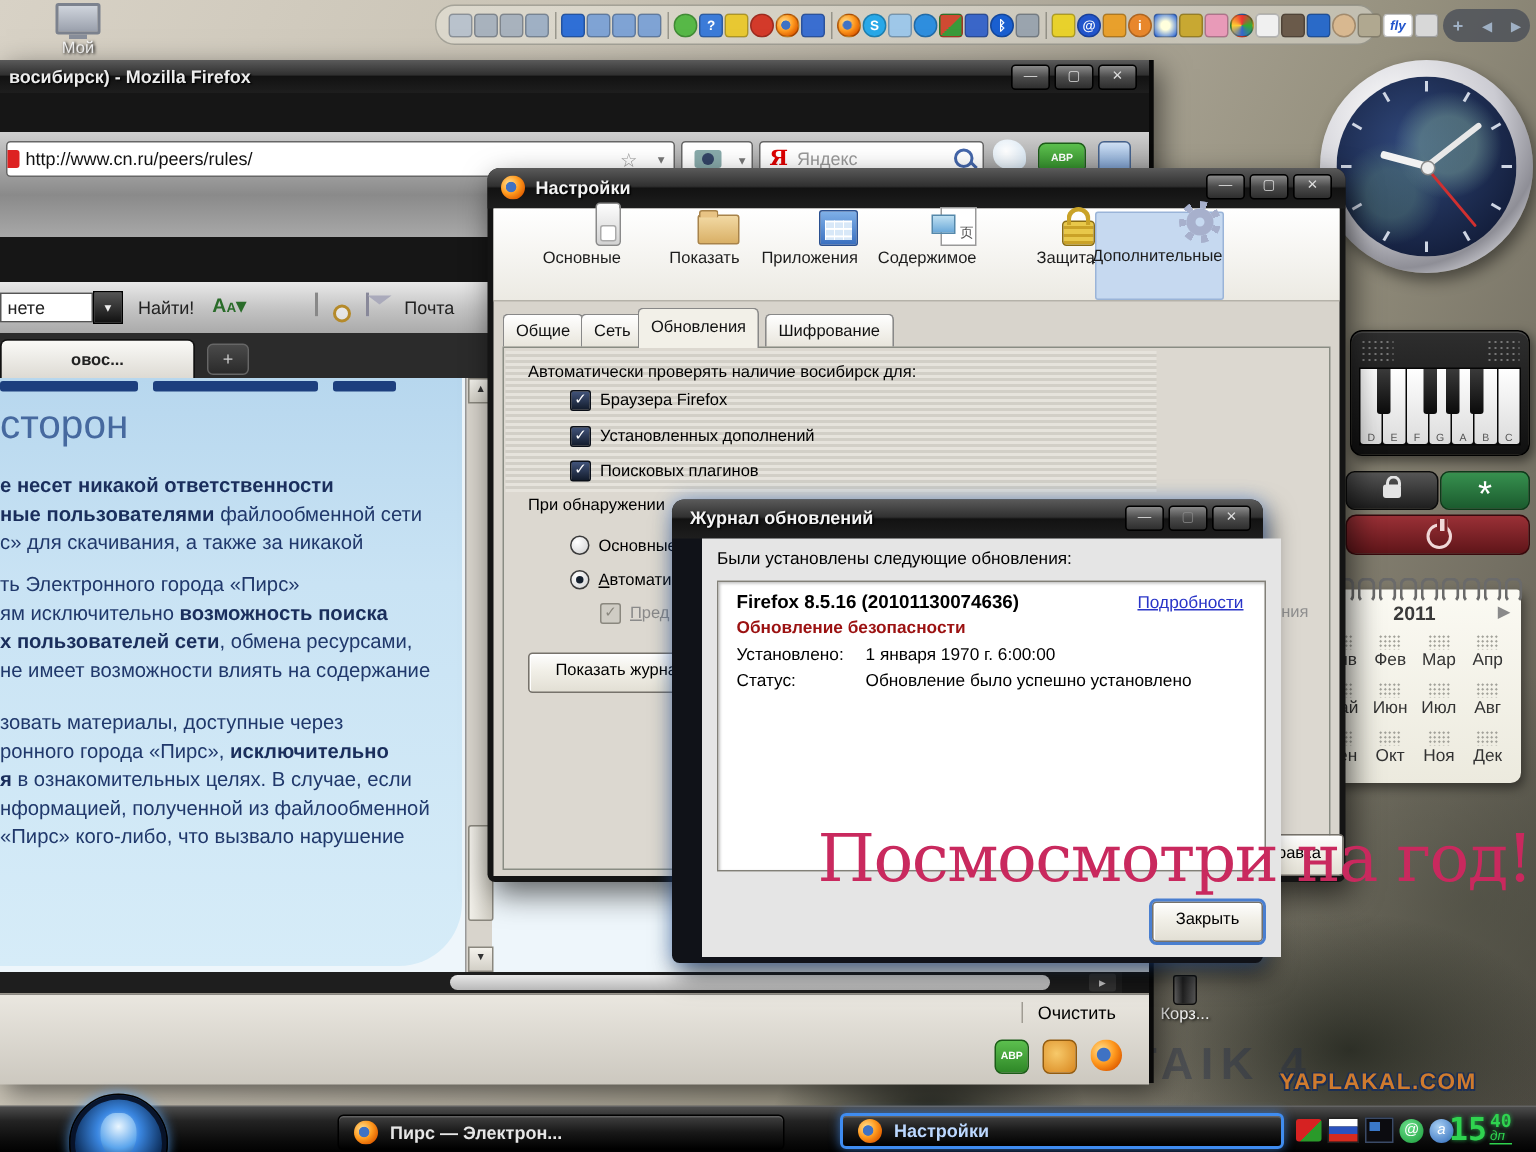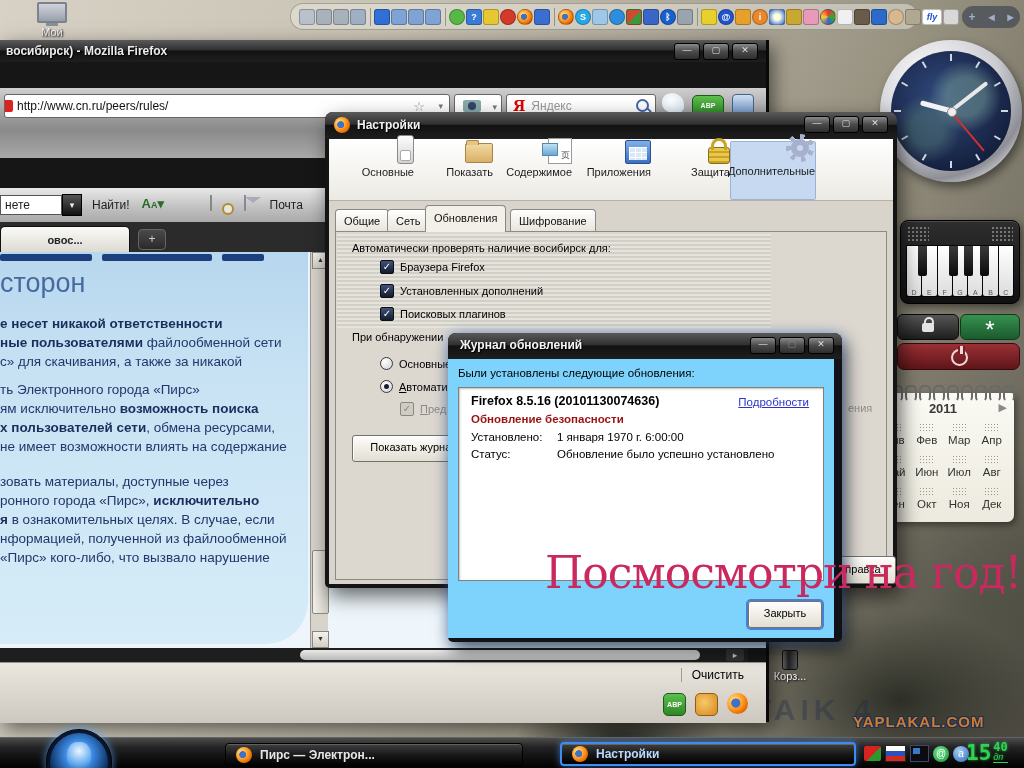--- a/index.html
+++ b/index.html
@@ -156,21 +156,21 @@
   .ulf::first-letter{text-decoration:underline}
   #frag-right{position:absolute;left:512px;top:170px;font-size:11px;color:#8f8f8f}
   #show-log{position:absolute;left:16px;top:203px;width:122px;height:25px;line-height:23px}
   #help-btn{position:absolute;left:486px;top:324px;width:72px;height:26px;line-height:24px}
   
   #journal{left:448px;top:333px;width:394px;height:309px;background:#101218;border-radius:8px 8px 5px 5px;
     box-shadow:0 0 12px rgba(50,130,255,.4),4px 8px 18px rgba(0,0,0,.65)}
   #jr-title{left:0;top:0;width:100%;height:26px;border-radius:8px 8px 0 0}
   #jr-title .t{position:absolute;left:12px;top:5px;font-size:12px;font-weight:bold;color:#f4f4f4;text-shadow:1px 1px 1px #000}
   #jr-btns{right:8px;top:4px;display:flex}
-  #jr-body{left:0;top:26px;width:386px;height:279px;background:#7dd3fc}
+  #jr-body{left:20px;top:26px;width:386px;height:279px;background:#e5e5e5}
   #jr-intro{position:absolute;left:10px;top:8px;font-size:11.5px;color:#000}
   #listbox{position:absolute;left:10px;top:28px;width:364px;height:192px;background:#fff;border:1px solid #828078;box-shadow:inset 1px 1px 2px rgba(0,0,0,.25)}
   #upd-name{position:absolute;left:12px;top:6px;font-size:12.5px;font-weight:bold;color:#000}
   #upd-link{position:absolute;right:14px;top:8px;font-size:11.5px;color:#2a35c8;text-decoration:underline}
   #upd-kind{position:absolute;left:12px;top:25px;font-size:11.5px;font-weight:bold;color:#9b1111}
   .updrow{position:absolute;left:12px;font-size:11.5px;color:#000}
   .updrow .val{position:absolute;left:86px;white-space:nowrap}
   #close-btn{position:absolute;left:300px;top:242px;width:72px;height:25px;line-height:23px;outline:2px solid #4a7fd0;outline-offset:0;border-radius:3px}
   
   #annotation{left:545px;top:547px;font-family:"DejaVu Serif",serif;font-size:44px;color:#c9295e;white-space:nowrap;letter-spacing:-1px;z-index:40}
@@ -485,29 +485,29 @@
             <span>Основные</span>
           </div>
         <div class="cat">
             <span class="cic">
               <span class="ic-folder"></span>
             </span>
             <span>Показать</span>
           </div>
         <div class="cat">
             <span class="cic">
+              <span class="ic-apps"></span>
+            </span>
+            <span>Приложения</span>
+          </div>
+        <div class="cat">
+            <span class="cic">
               <span class="ic-pages"></span>
             </span>
             <span>Содержимое</span>
-          </div>
-        <div class="cat">
-            <span class="cic">
-              <span class="ic-apps"></span>
-            </span>
-            <span>Приложения</span>
           </div>
         <div class="cat">
             <span class="cic" style="align-items:flex-start">
               <span class="ic-lock"></span>
             </span>
             <span>Защита</span>
           </div>
         <div class="cat sel" style="width:86px">
             <span class="cic">
               <span class="ic-gear"></span>

